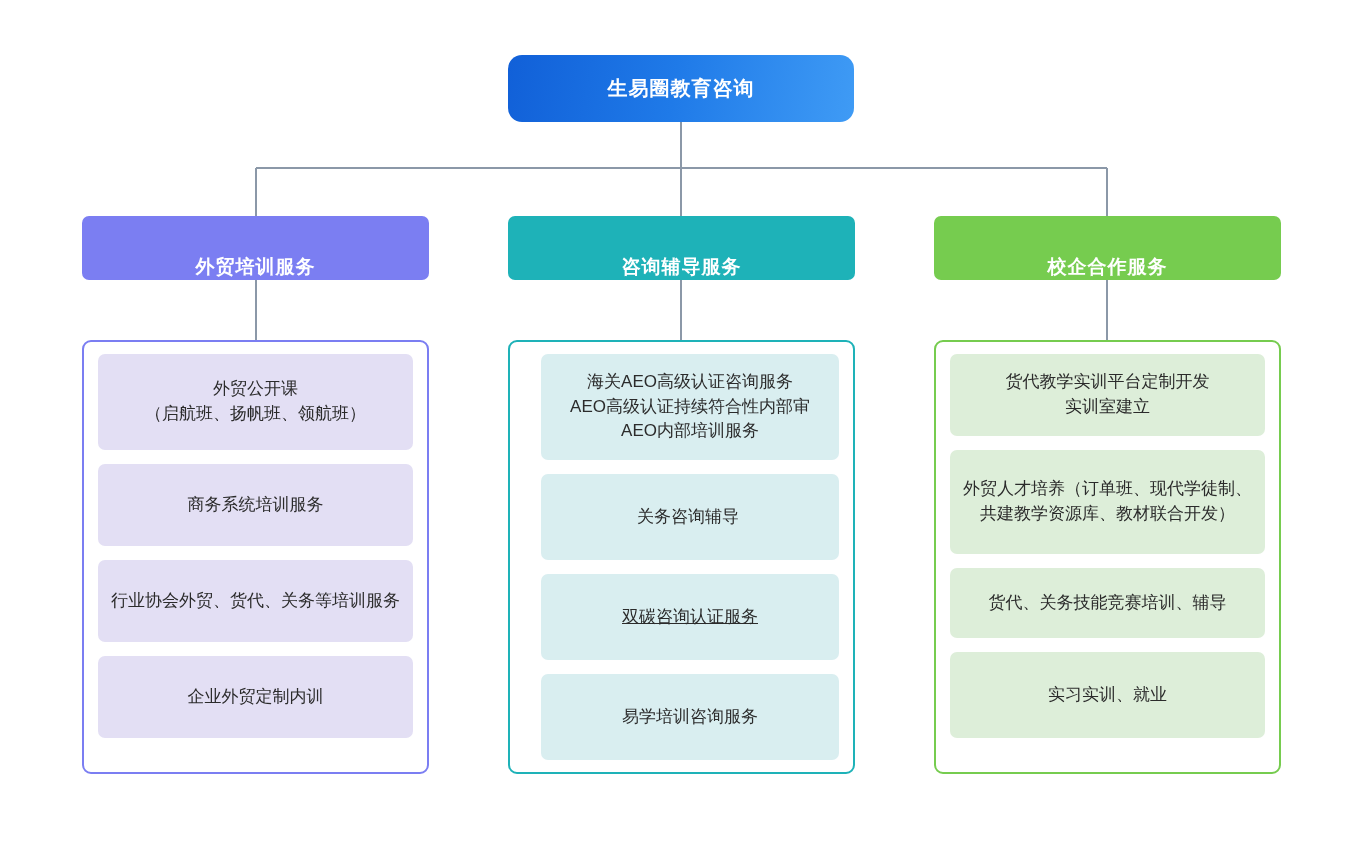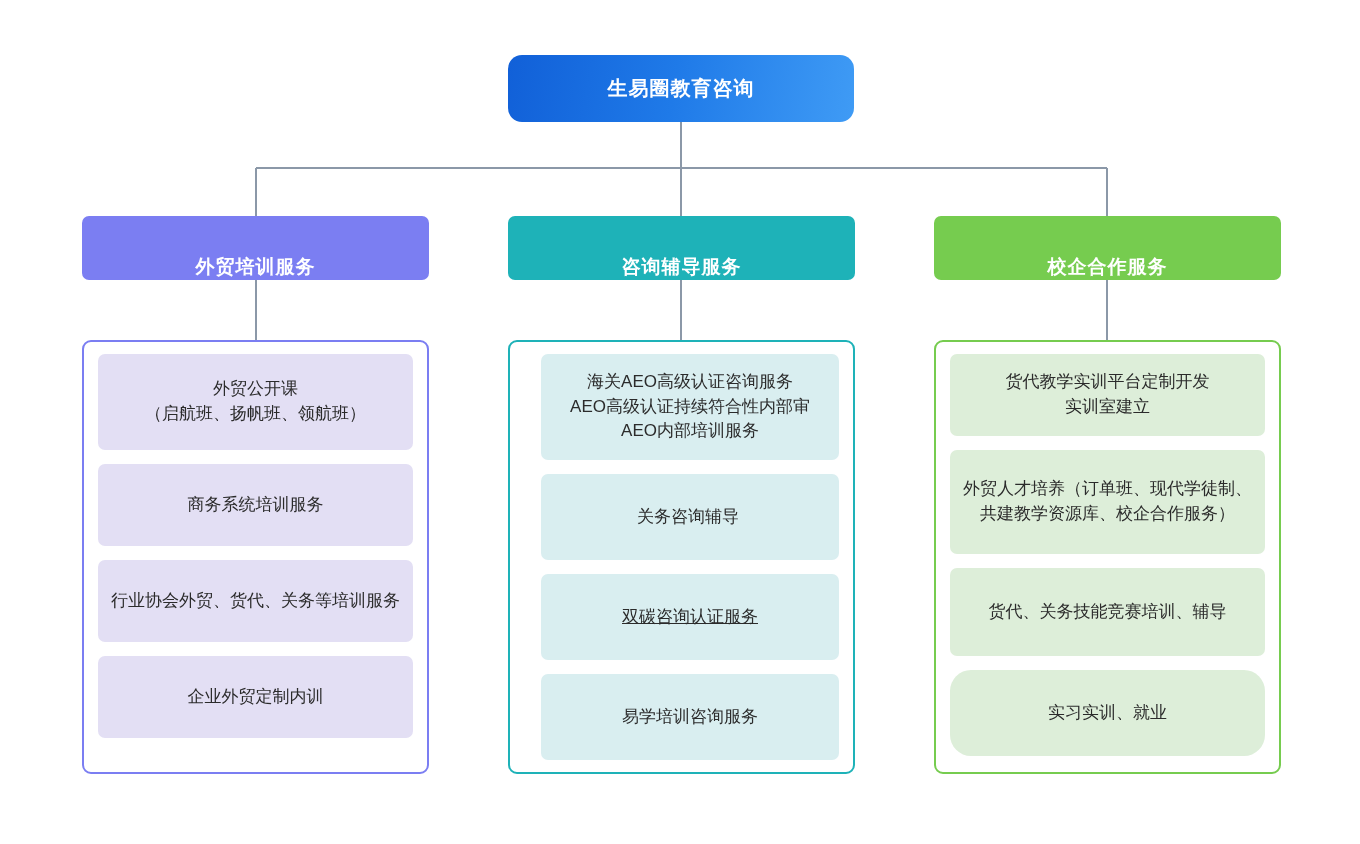--- a/index.html
+++ b/index.html
@@ -117,22 +117,22 @@
   .group-box.col-0 .leaf-card:nth-child(3) { height: 82px; }
   .group-box.col-0 .leaf-card:nth-child(4) { height: 82px; }
 
   .group-box.col-1 .leaf-card:nth-child(1) { height: 106px; }
   .group-box.col-1 .leaf-card:nth-child(2) { height: 86px; padding-left: 8px; }
   .group-box.col-1 .leaf-card:nth-child(3) { height: 86px; text-decoration: underline; }
   .group-box.col-1 .leaf-card:nth-child(4) { height: 86px; }
 
   .group-box.col-2 .leaf-card:nth-child(1) { height: 82px; }
   .group-box.col-2 .leaf-card:nth-child(2) { height: 104px; }
-  .group-box.col-2 .leaf-card:nth-child(3) { height: 88px; }
-  .group-box.col-2 .leaf-card:nth-child(4) { height: 86px; border-radius: 21px; }
+  .group-box.col-2 .leaf-card:nth-child(3) { height: 70px; }
+  .group-box.col-2 .leaf-card:nth-child(4) { height: 86px; }
 </style>
 </head>
 <body>
 
 <div id="org-chart">
 
   <svg id="connectors" viewBox="0 0 1360 844" width="1360" height="844">
     <g stroke="#8b98a8" stroke-width="2" fill="none" shape-rendering="crispEdges">
 
       <line x1="681" y1="122" x2="681" y2="168"></line>
@@ -176,18 +176,18 @@
 AEO高级认证持续符合性内部审
 AEO内部培训服务</div>
     <div class="leaf-card">关务咨询辅导</div>
     <div class="leaf-card">双碳咨询认证服务</div>
     <div class="leaf-card">易学培训咨询服务</div>
   </div>
 
   <div class="group-box col-2">
     <div class="leaf-card">货代教学实训平台定制开发
 实训室建立</div>
-    <div class="leaf-card">外贸人才培养（订单班、现代学徒制、共建教学资源库、校企合作服务）</div>
+    <div class="leaf-card">外贸人才培养（订单班、现代学徒制、共建教学资源库、教材联合开发）</div>
     <div class="leaf-card">货代、关务技能竞赛培训、辅导</div>
     <div class="leaf-card">实习实训、就业</div>
   </div>
 
 </div>
 
 </body></html>

